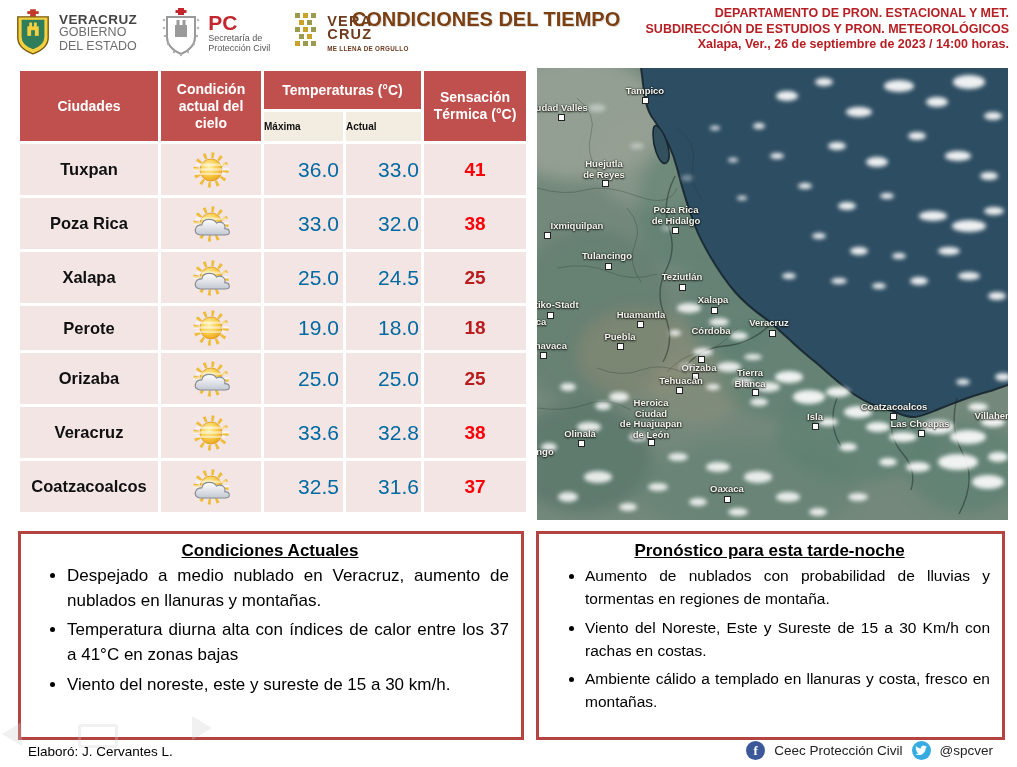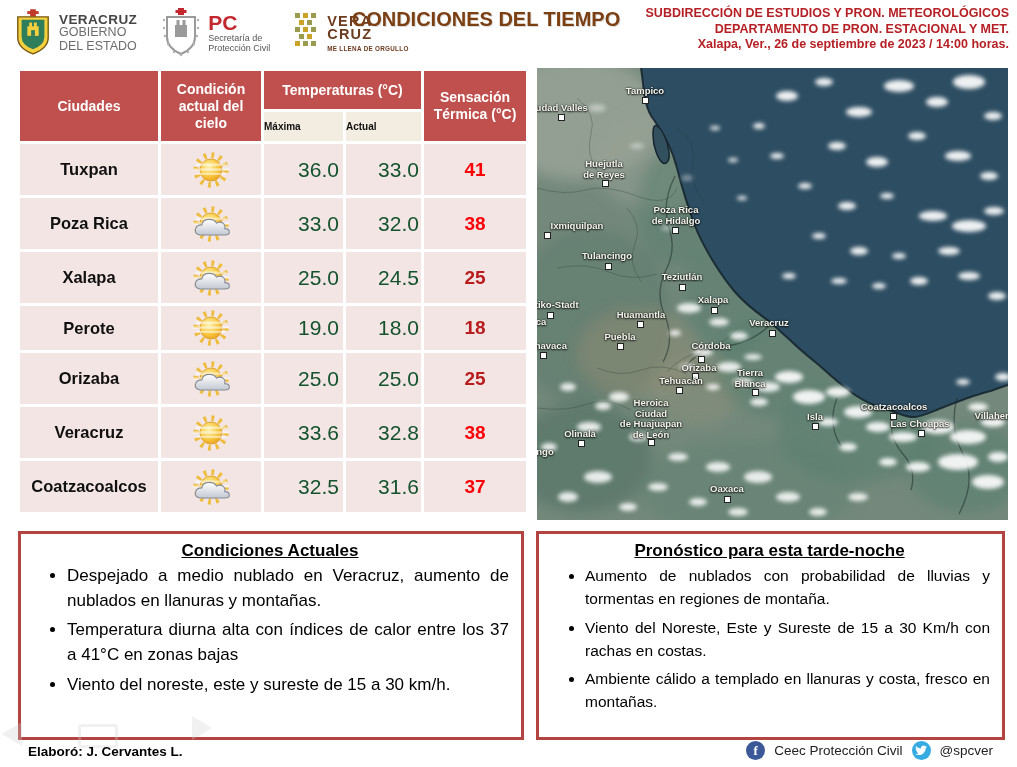--- a/index.html
+++ b/index.html
@@ -25,21 +25,21 @@
            font-size:12.5px;font-weight:bold;color:#b62025;line-height:15.5px;}
 
   
   table.wtable{position:absolute;left:17px;top:68px;border-collapse:separate;border-spacing:3px;background:#fff;}
   .wtable th,.wtable td{padding:0;margin:0;}
   .h-red{background:#c0504d;color:#fff;font-size:14px;font-weight:bold;line-height:17px;
          text-align:center;vertical-align:middle;padding:2px 3px;}
   .h-sub{background:#f3ece1;color:#111;font-size:10px;font-weight:bold;text-align:left;vertical-align:middle;}
   .wtable tbody td{background:#f2e5e4;text-align:center;vertical-align:middle;}
   td.city{font-size:16.5px;font-weight:bold;color:#101010;}
-  td.temp{font-size:21px;color:#14532d;padding-left:30px;}
+  td.temp{font-size:21px;color:#0369a1;padding-left:30px;}
   td.feel{font-size:19px;font-weight:bold;color:#b91c1c;}
   td.feel[data-feel="red"]{color:#fb0006;}
   .icon-cell svg{display:block;margin:0 auto;}
   .icon-cell use.cl{display:none;}
   .icon-cell[data-icon="partly-cloudy"] use.cl{display:inline;}
 
   
   .map{position:absolute;left:537px;top:68px;width:471px;height:452px;overflow:hidden;background:#2d4d62;}
   .map > svg{position:absolute;left:0;top:0;}
   .map-label{position:absolute;transform:translate(-50%,-50%);color:#f4f4ec;font-size:9.5px;font-weight:600;
@@ -52,21 +52,21 @@
            box-sizing:border-box;padding:5px 12px 0 10px;color:#000;}
   .boxL{left:18px;width:506px;}
   .boxR{left:536px;width:469px;}
   .box-title{text-align:center;font-weight:bold;font-size:17px;margin:2px 0 3px 0;text-decoration:underline;}
   .infobox ul{margin:0;padding-left:24px;}
   .infobox li{text-align:justify;margin-bottom:5px;margin-left:12px;}
   .boxL li{font-size:17px;line-height:1.45;}
   .boxR li{font-size:15.5px;line-height:1.5;}
 
   
-  .credit{position:absolute;left:28px;top:744px;font-weight:bold;font-size:13.5px;color:#000;}
+  .credit{position:absolute;left:28px;top:744px;font-weight:normal;font-size:13.5px;color:#000;}
   .social{position:absolute;right:24px;top:741px;display:flex;align-items:center;gap:9px;font-size:13.5px;color:#222;}
   .fb{width:19px;height:19px;border-radius:50%;background:#3b5998;color:#fff;font-weight:bold;
       display:flex;align-items:center;justify-content:center;font-size:13px;font-family:"Liberation Serif",serif;}
   .tw{width:19px;height:19px;border-radius:50%;background:#35abe2;display:flex;align-items:center;justify-content:center;}
 
   
   .wm{position:absolute;opacity:.3;}
   .wm-a{left:2px;top:722px;width:0;height:0;border-top:12px solid transparent;border-bottom:12px solid transparent;border-right:20px solid #cdcdcd;}
   .wm-b{left:78px;top:724px;width:34px;height:18px;border:3px solid #d2d2d2;border-radius:3px;}
   .wm-c{left:192px;top:716px;width:0;height:0;border-top:12px solid transparent;border-bottom:12px solid transparent;border-left:20px solid #d2d2d2;}
@@ -172,22 +172,22 @@
         <span class="l3-tag">ME LLENA DE ORGULLO</span>
       </div>
     </div>
   </div>
 
   <div class="main-title">
     <div>CONDICIONES DEL TIEMPO</div>
   </div>
 
   <div class="subhead">
+    <div>DEPARTAMENTO DE PRON.  ESTACIONAL Y MET.</div>
     <div>SUBDIRECCIÓN DE ESTUDIOS Y PRON. METEOROLÓGICOS</div>
-    <div>DEPARTAMENTO DE PRON.  ESTACIONAL Y MET.</div>
     <div>Xalapa, Ver., 26 de septiembre de 2023 / 14:00 horas.</div>
   </div>
 
   <table class="wtable">
     <colgroup>
         <col style="width:138px">
         <col style="width:100px">
         <col style="width:79px">
         <col style="width:75px">
         <col style="width:102px">
@@ -469,21 +469,21 @@
         <div class="map-marker" style="left: 10px; top: 244px;"></div>
         <div class="map-label" style="left: 104px; top: 247px;">Huamantla</div>
         <div class="map-marker" style="left: 100px; top: 253px;"></div>
         <div class="map-label" style="left: 83px; top: 269px;">Puebla</div>
         <div class="map-marker" style="left: 80px; top: 275px;"></div>
         <div class="map-label" style="left: 4px; top: 254px;">ca</div>
         <div class="map-label" style="left: 3px; top: 278px;">Cuernavaca</div>
         <div class="map-marker" style="left: 3px; top: 284px;"></div>
         <div class="map-label" style="left: 232px; top: 255px;">Veracruz</div>
         <div class="map-marker" style="left: 232px; top: 262px;"></div>
-        <div class="map-label" style="left: 174px; top: 278px;">Córdoba</div>
+        <div class="map-label" style="left: 174px; top: 263px;">Córdoba</div>
         <div class="map-marker" style="left: 161px; top: 288px;"></div>
         <div class="map-label" style="left: 162px; top: 300px;">Orizaba</div>
         <div class="map-marker" style="left: 155px; top: 305px;"></div>
         <div class="map-label" style="left: 144px; top: 313px;">Tehuacán</div>
         <div class="map-marker" style="left: 139px; top: 319px;"></div>
         <div class="map-label" style="left: 213px; top: 310px;">Tierra
 Blanca</div>
         <div class="map-marker" style="left: 215px; top: 321px;"></div>
         <div class="map-label" style="left: 114px; top: 351px;">Heroica
 Ciudad

